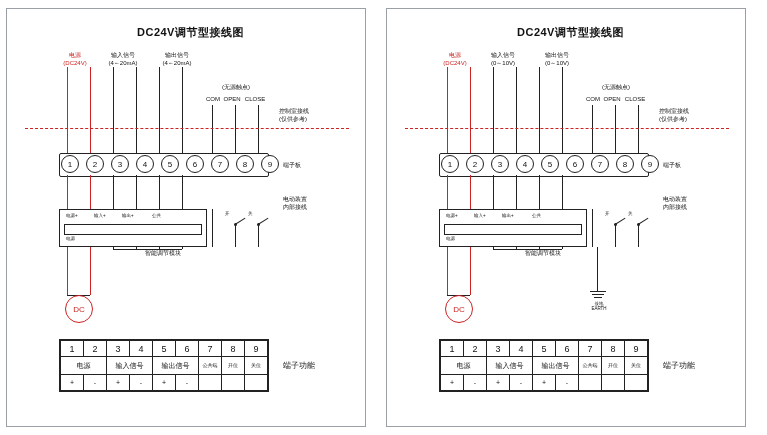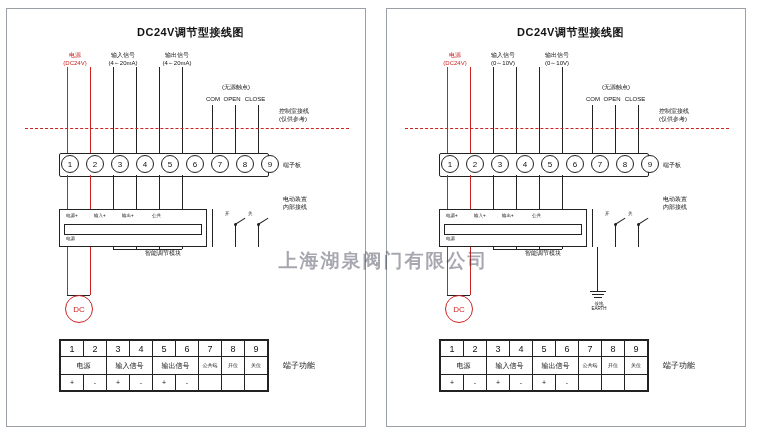--- a/index.html
+++ b/index.html
@@ -293,14 +293,13 @@
             <td></td>
             <td></td>
           </tr>
         </tbody>
           </table>
       </div>
       <div class="lbl" style="left:276px;top:352px;font-size:8px;text-align:left;">端子功能</div>
     </div>
   </div>
 
-  <div class="watermark">上海湖泉阀门有限公司</div>
 </div>
 
 </body></html>

